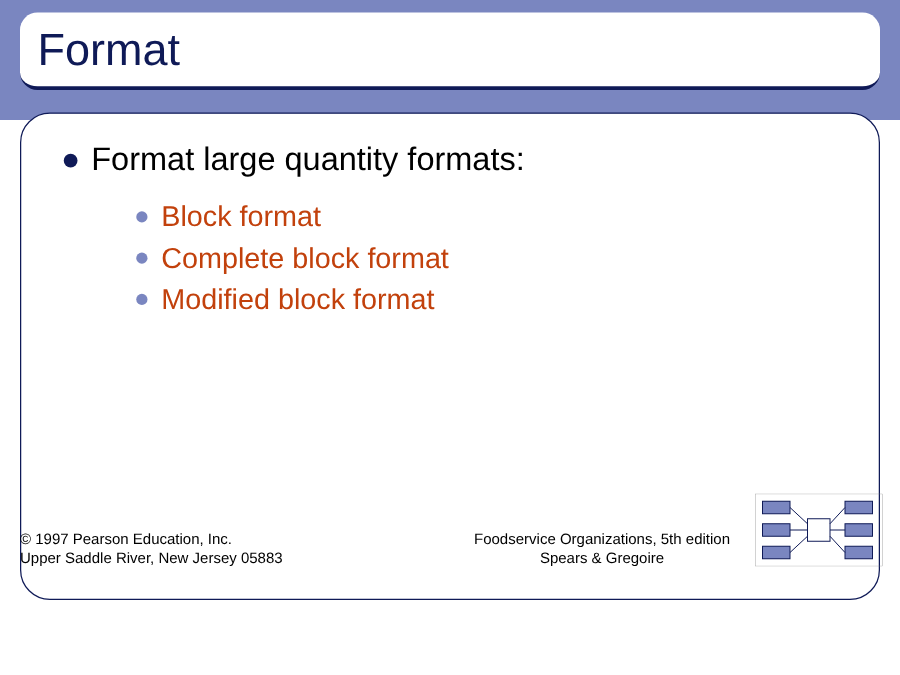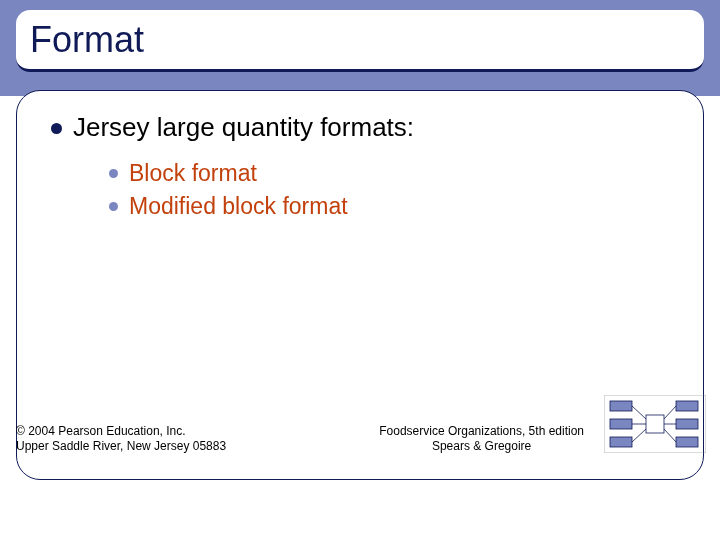--- a/index.html
+++ b/index.html
@@ -49,32 +49,33 @@
 
 <div class="slide">
   <div class="top-band"></div>
   <div class="title-panel">
     <span class="title-text">Format</span>
   </div>
 
   <div class="body-panel">
     <ul class="lvl1">
       <li>
-        <span>Jersey large quantity formats:</span>
+        <span>Format large quantity formats:</span>
         <ul class="lvl2">
           <li><span>Block format</span></li>
+          <li><span>Complete block format</span></li>
           <li><span>Modified block format</span></li>
         </ul>
       </li>
     </ul>
   </div>
 
   <div class="footer">
     <div class="footer-left">
-      <div>© 2004 Pearson Education, Inc.</div>
+      <div>© 1997 Pearson Education, Inc.</div>
       <div>Upper Saddle River, New Jersey 05883</div>
     </div>
     <div class="footer-right">
       <div>Foodservice Organizations, 5th edition</div>
       <div>Spears &amp; Gregoire</div>
     </div>
   </div>
 
   <svg class="corner-graphic" viewBox="0 0 102 58">
     <rect x="0" y="0" width="102" height="58" fill="none" stroke="#888" stroke-width="0.6"></rect>

